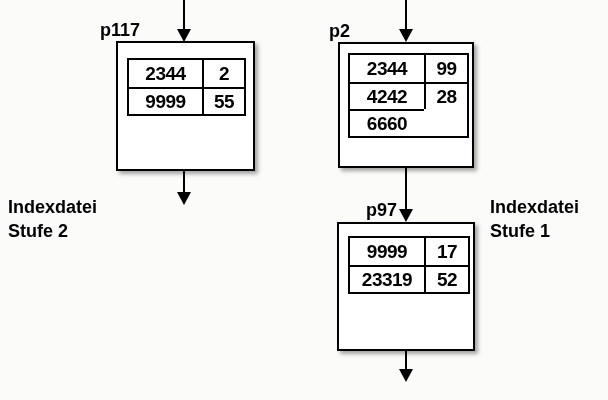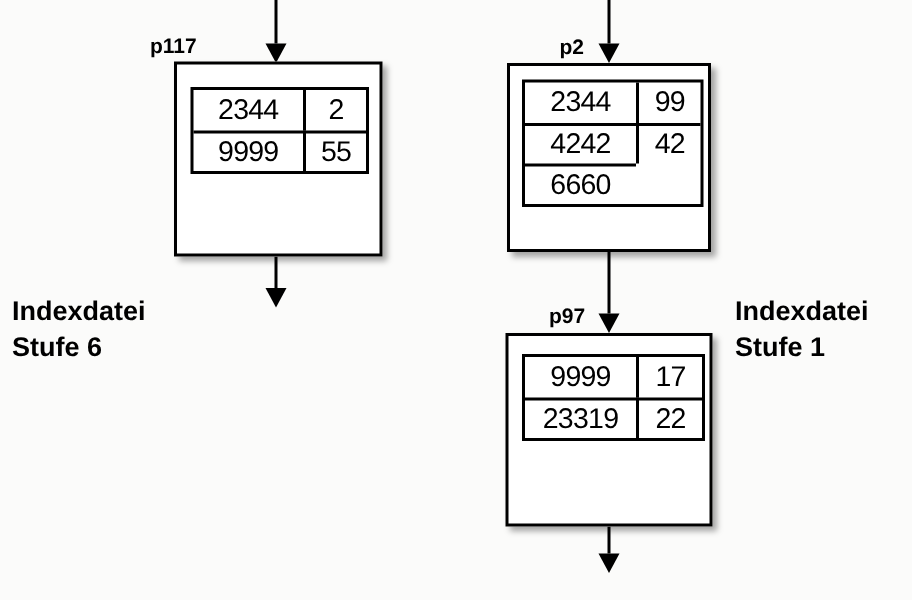--- a/index.html
+++ b/index.html
@@ -18,41 +18,41 @@
   
   .node-box {
     position: absolute;
     box-sizing: border-box;
     background: #ffffff;
     border: 2px solid #000;
     box-shadow: 3px 3px 4px rgba(0,0,0,0.35);
   }
   .node-label {
     position: absolute;
-    font-size: 14px;
+    font-size: 18px;
     font-weight: 700;
     line-height: 16px;
     white-space: nowrap;
   }
   
   .idx-table {
     position: absolute;
     display: grid;
     grid-auto-rows: 27px;
     box-sizing: content-box;
     border: 2px solid #000;
     background: #fff;
   }
   .idx-table .cell {
     box-sizing: border-box;
     display: flex;
     align-items: center;
     justify-content: center;
     font-size: 19px;
-    font-weight: 400;
+    font-weight: 700;
     letter-spacing: -0.5px;
   }
   .idx-table .bl { border-left: 2px solid #000; }
   .idx-table .bt { border-top: 2px solid #000; }
   .t-p117 { left: 127px; top: 58px;  grid-template-columns: 73px 42px; }
   .t-p2   { left: 348px; top: 53px;  grid-template-columns: 74px 43px; }
   .t-p97  { left: 348px; top: 236px; grid-template-columns: 74px 44px; }
   
   .arrow {
     position: absolute;
@@ -93,41 +93,41 @@
 
   <div class="node-label" style="left:100px; top:22px;">p117</div>
   <div class="node-box" style="left:116px; top:41px; width:139px; height:130px;"></div>
   <div class="idx-table t-p117">
     <div class="cell">2344</div>
     <div class="cell bl">2</div>
     <div class="cell bt">9999</div>
     <div class="cell bl bt">55</div>
   </div>
 
-  <div class="node-label" style="left:329px; top:23px;margin-left:44px;">p2</div>
+  <div class="node-label" style="left:329px; top:23px;">p2</div>
   <div class="node-box" style="left:338px; top:42px; width:136px; height:126px;"></div>
   <div class="idx-table t-p2">
     <div class="cell">2344</div>
     <div class="cell bl">99</div>
     <div class="cell bt">4242</div>
-    <div class="cell bl bt">42</div>
+    <div class="cell bl bt">28</div>
     <div class="cell bt">6660</div>
   </div>
 
   <div class="node-label" style="left:326px; top:202px;margin-left:40px;">p97</div>
   <div class="node-box" style="left:337px; top:222px; width:138px; height:129px;"></div>
   <div class="idx-table t-p97">
     <div class="cell">9999</div>
     <div class="cell bl">17</div>
     <div class="cell bt">23319</div>
-    <div class="cell bl bt">22</div>
+    <div class="cell bl bt">52</div>
   </div>
 
   <div class="index-caption" style="left:8px; top:195px;">
     <div>Indexdatei</div>
-    <div>Stufe 6</div>
+    <div>Stufe 2</div>
   </div>
   <div class="index-caption" style="left:490px; top:195px;">
     <div>Indexdatei</div>
     <div>Stufe 1</div>
   </div>
 
 </div>
 
 </body></html>

